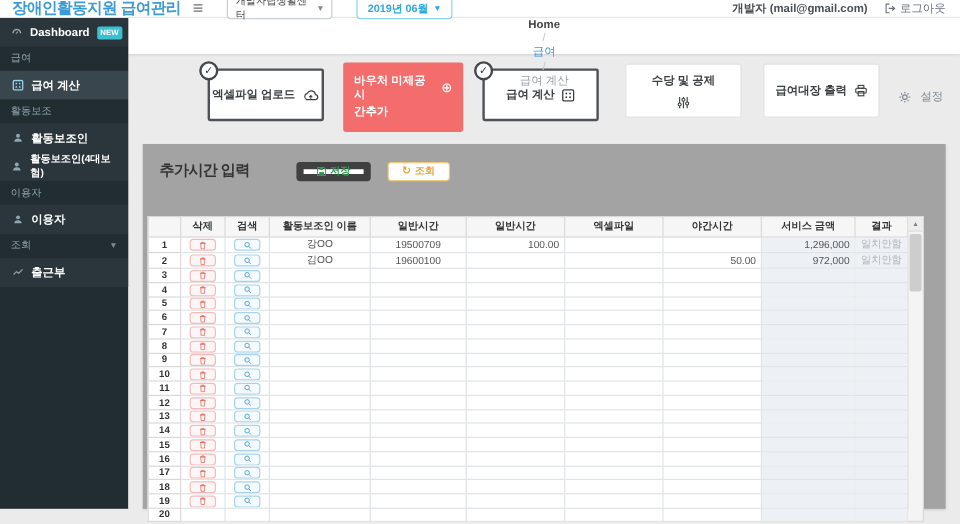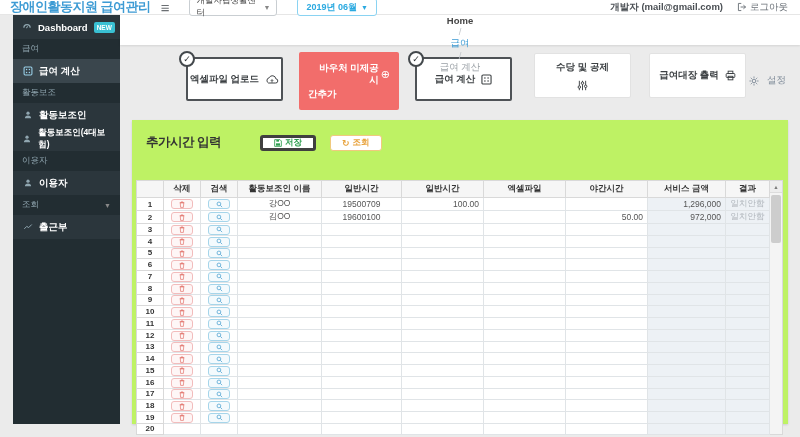--- a/index.html
+++ b/index.html
@@ -15,21 +15,21 @@
   display:flex; align-items:center; justify-content:space-between; padding:0 6px; font-size:8.5px; color:#444; background:#fff; }
 .caret { font-size:7px; color:#888; }
 .month-btn { margin-left:20px; height:18px; border:1px solid #8ad3f2; border-radius:3px; color:#2aa9e0;
   font-size:9px; font-weight:bold; display:flex; align-items:center; gap:4px; padding:0 8px; background:#fff; }
 .month-btn .caret { color:#2aa9e0; }
 .topbar-right { margin-left:auto; display:flex; align-items:center; gap:14px; padding-right:12px; }
 .user-label { font-size:9.5px; color:#4a4f54; font-weight:bold; }
 .logout { font-size:9.5px; color:#6b7178; display:flex; gap:3px; align-items:center; }
 
 
-.app-body { display:flex; height:409px;margin-left:13px; }
+.app-body { display:flex; height:409px; }
 .sidebar { width:107px; background:#222d32; flex-shrink:0; }
 .side-menu { background:#2b363c; }
 .side-item { display:flex; align-items:center; gap:6px; padding:0 9px; height:24px;
   color:#fff; font-size:9.5px; font-weight:bold; background:#2b363c; cursor:pointer; }
 .side-item.active { background:#3a464d; }
 .side-header { padding:0 9px; height:20px; color:#90a6b0; font-size:8.5px; background:#222d32;
   display:flex; justify-content:space-between; align-items:center; }
 .badge-new { background:#39c0d3; color:#fff; font-size:6.5px; font-weight:bold; border-radius:2px;
   padding:2px 3px; margin-left:auto; }
 .sicon { width:11px; display:inline-flex; justify-content:center; }
@@ -45,36 +45,36 @@
 
 .content { flex:1; background:#ebebeb; position:relative; }
 
 
 .steps { display:flex; padding-left:66px; align-items:flex-start; }
 .step-card { background:#fff; display:flex; align-items:center; justify-content:center; gap:6px;
   font-size:9.5px; font-weight:bold; color:#3c4043; position:relative; border-radius:2px; cursor:pointer; }
 .card-outlined { border:2px solid #4e5256; width:97px; height:44px; margin-top:12px; }
 .card-plain { border:1px solid #e2e2e2; width:97px; height:45px; margin-top:8px; }
 .card-danger { background:#f26d6b; color:#fff; width:100px; height:58px; margin-top:7px;
-  flex-direction:column; gap:1px; align-items:flex-start; padding:0 9px; line-height:1.3;text-align:right; }
+  flex-direction:column; gap:1px; align-items:flex-start; padding:0 9px; line-height:1.3; }
 .card-danger .l1 { display:flex; align-items:center; gap:2px; }
 .plus-glyph { font-size:11px; font-weight:normal; }
 .ml16 { margin-left:16px; } .ml22 { margin-left:22px;flex-direction:column; } .ml18 { margin-left:18px; }
 .check-badge { position:absolute; top:-8px; left:-9px; width:16px; height:16px; border-radius:50%;
   background:#fff; border:2px solid #43484c; color:#2f3337; font-size:9px; line-height:12px;
   text-align:center; font-weight:bold; }
 
 
-.panel { position:absolute; left:12px; right:12px; top:75px; bottom:0; background:#bef264;
+.panel { position:absolute; left:12px; right:12px; top:75px; bottom:0; background:#a3a3a3;
   box-shadow:0 1px 2px rgba(0,0,0,0.12); }
 .panel-head { display:flex; align-items:center; padding:14px 14px 0 14px; }
 .panel-title { font-size:12.5px; font-weight:bold; color:#333; width:114px; letter-spacing:-0.5px; }
 .mini-action { height:16px; border-radius:3px; font-size:8.5px; font-weight:bold; background:#fff;
   display:flex; align-items:center; gap:3px; padding:0 11px; cursor:pointer; }
-.btn-save { color:#2e9e4f; border:3px solid #404040; }
+.btn-save { color:#2e9e4f; border:6px solid #404040; }
 .btn-query { color:#e8a33d; border:1px solid #f0c97e; margin-left:14px; }
 
 
 .table-wrap { position:absolute; top:60px; left:4px; display:flex; align-items:stretch; }
 table { border-collapse:collapse; table-layout:fixed; width:633px; background:#fff; }
 th { background:#f6f6f6; font-size:8.5px; color:#333; border:1px solid #d9d9d9; height:17px; font-weight:bold; }
 td { border:1px solid #e0e4e7; height:11px; font-size:8.5px; color:#555; padding:0 4px;
   overflow:hidden; white-space:nowrap; }
 td.num { text-align:center; font-weight:bold; color:#333; font-size:8px; border-color:#d9d9d9; }
 td.c { text-align:center; } td.r { text-align:right; }

